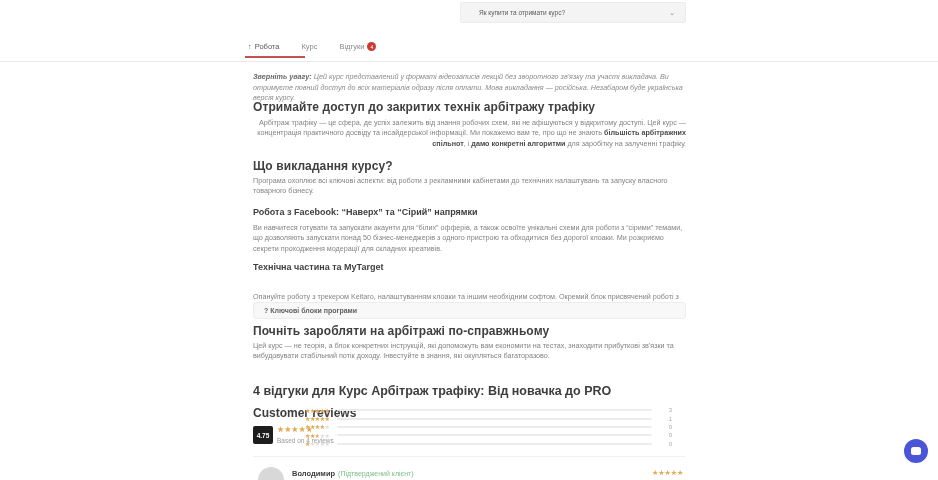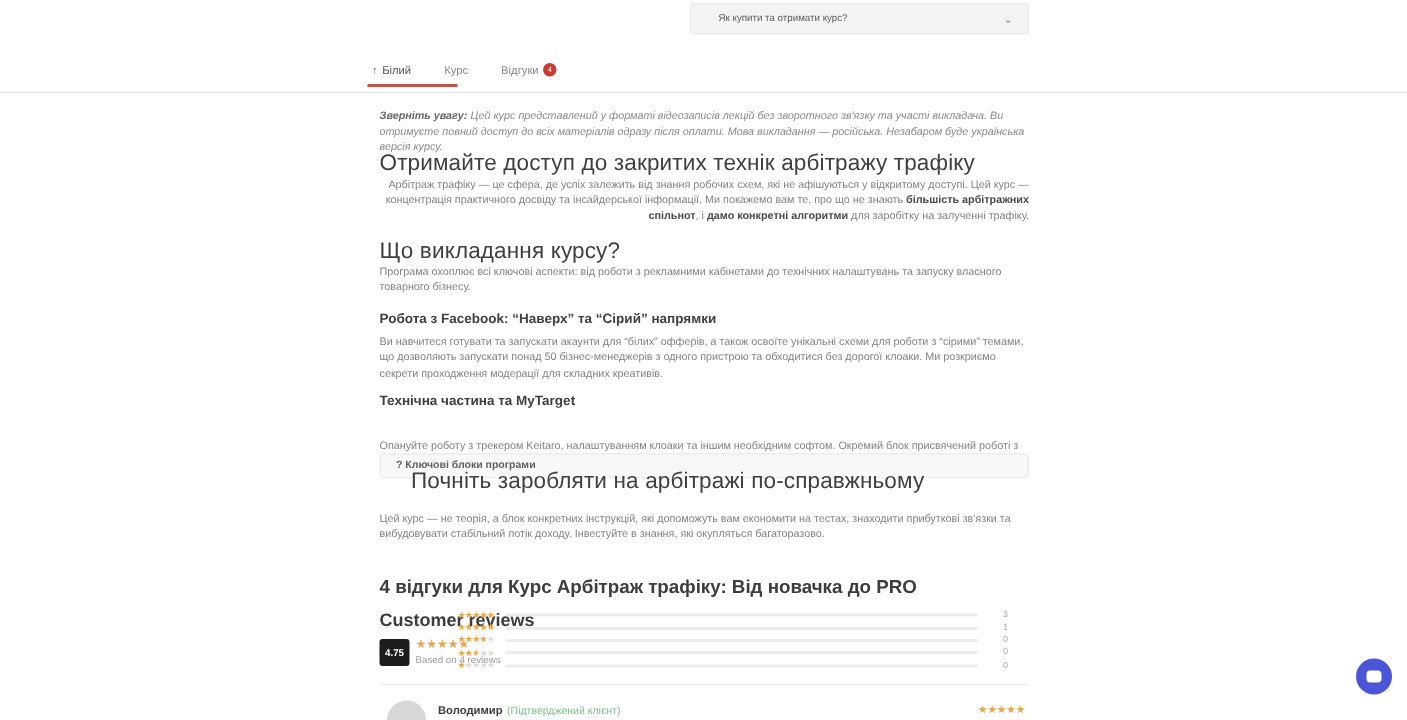--- a/index.html
+++ b/index.html
@@ -20,32 +20,32 @@
   .tab.active { color:#555; }
   .tab-underline { left:245px; top:56px; width:60px; height:2px; background:#c0544d; }
   .badge { width:9px; height:9px; border-radius:50%; background:#cc3b33; color:#fff;
     font-size:5px; display:flex; align-items:center; justify-content:center; }
   .tabs-divider { left:0; top:61px; width:938px; height:1px; background:#e9e9e9; }
 
   
   .col { left:253px; width:433px; }
   .notice { top:72px; font-size:7.2px; line-height:10.5px; color:#8a8a8a; font-style:italic; }
   .notice b { color:#666;text-align:right; }
-  h2.sec { font-size:15px; font-weight:normal; color:#3f3f3f; letter-spacing:0.1px; }
+  h2.sec { font-size:12px; font-weight:bold; color:#3f3f3f; letter-spacing:0.1px; }
   h3.sec { font-size:9px; font-weight:bold; color:#3f3f3f; }
   p.body { font-size:7.2px; line-height:10.3px; color:#838383; }
   p.body strong { color:#4a4a4a; }
   .h2a { top:100px; } .p-access { top:118px;text-align:right; }
   .h2b { top:159px; } .p-inside { top:176px; }
   .h3a { top:207px; } .p-fb { top:223px; }
   .h3b { top:262px; } .p-tech { top:292px; }
   .accordion { top:302px; height:17px; background:#f8f8f8; border:1px solid #ededed;
     border-radius:3px; display:flex; align-items:center; padding-left:10px; cursor:pointer; }
   .accordion span { font-size:7px; font-weight:bold; color:#5f5f5f; }
-  .h2c { top:312px;margin-left:21px; } .p-earn { top:341px; }
+  .h2c { top:324px; } .p-earn { top:341px; }
 
   
   .rev-heading { top:384px; font-size:12.5px; font-weight:bold; color:#3d3d3d; }
   .cr-title { left:253px; top:406px; font-size:12px; font-weight:bold; color:#3d3d3d; }
   .avg-badge { left:253px; top:426px; width:20px; height:18px; background:#1d1d1d;
     border-radius:2px; color:#fff; font-size:6.5px; font-weight:bold;
     display:flex; align-items:center; justify-content:center; }
   .avg-stars { left:277px; top:425px; font-size:8px; }
   .based-on { left:277px; top:437px; font-size:6.5px; color:#9a9a9a; }
 
@@ -74,21 +74,21 @@
 <body>
 
 <div class="abs faq-box">
   <span class="faq-q">Як купити та отримати курс?</span>
   <span class="faq-chev">⌄</span>
 </div>
 
 <div class="abs tabs">
   <span class="tab active">
     <span>↑</span>
-    <span>Білий</span>
+    <span>Робота</span>
   </span>
   <span class="tab">
     <span>Курс</span>
   </span>
   <span class="tab">
     <span>Відгуки</span>
     <span class="badge">4</span>
   </span>
 </div>
 <div class="abs tab-underline"></div>

